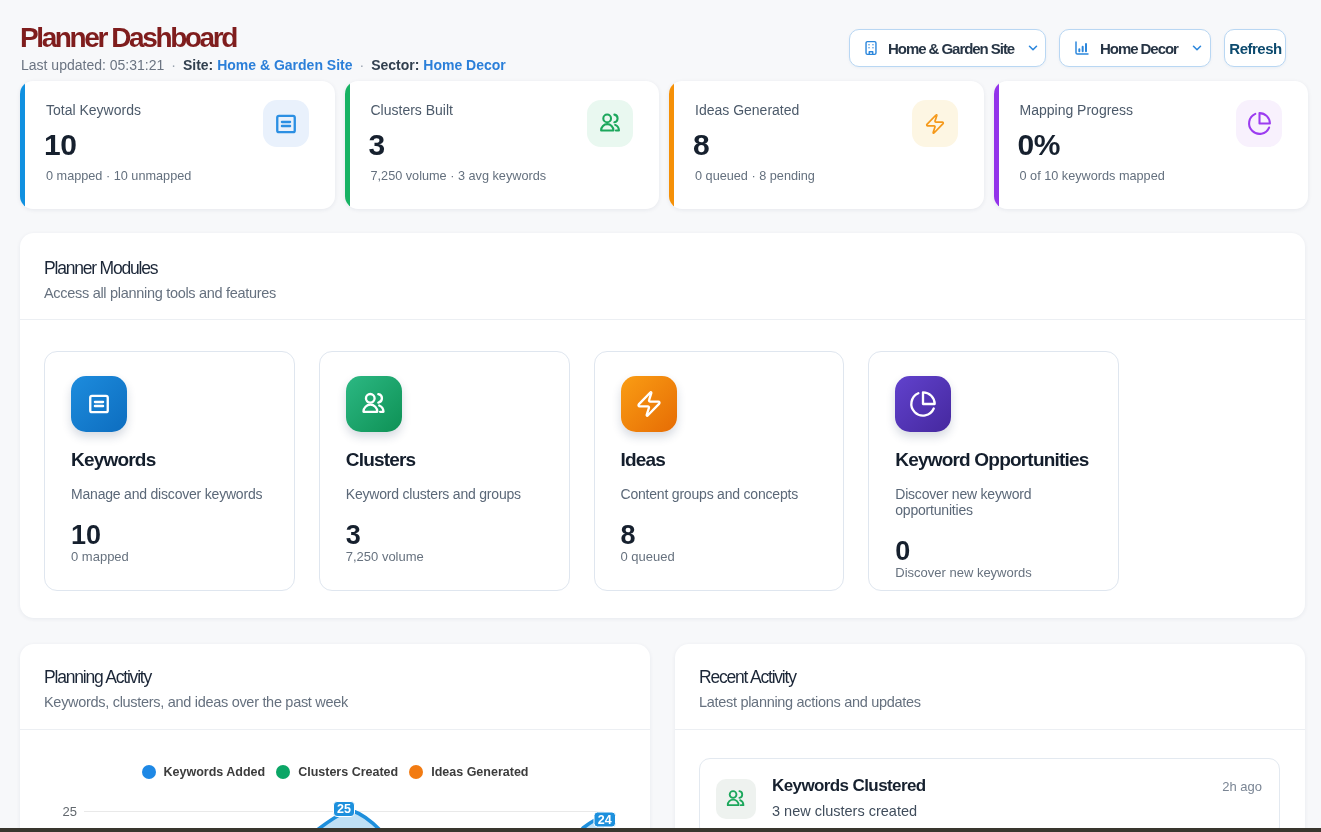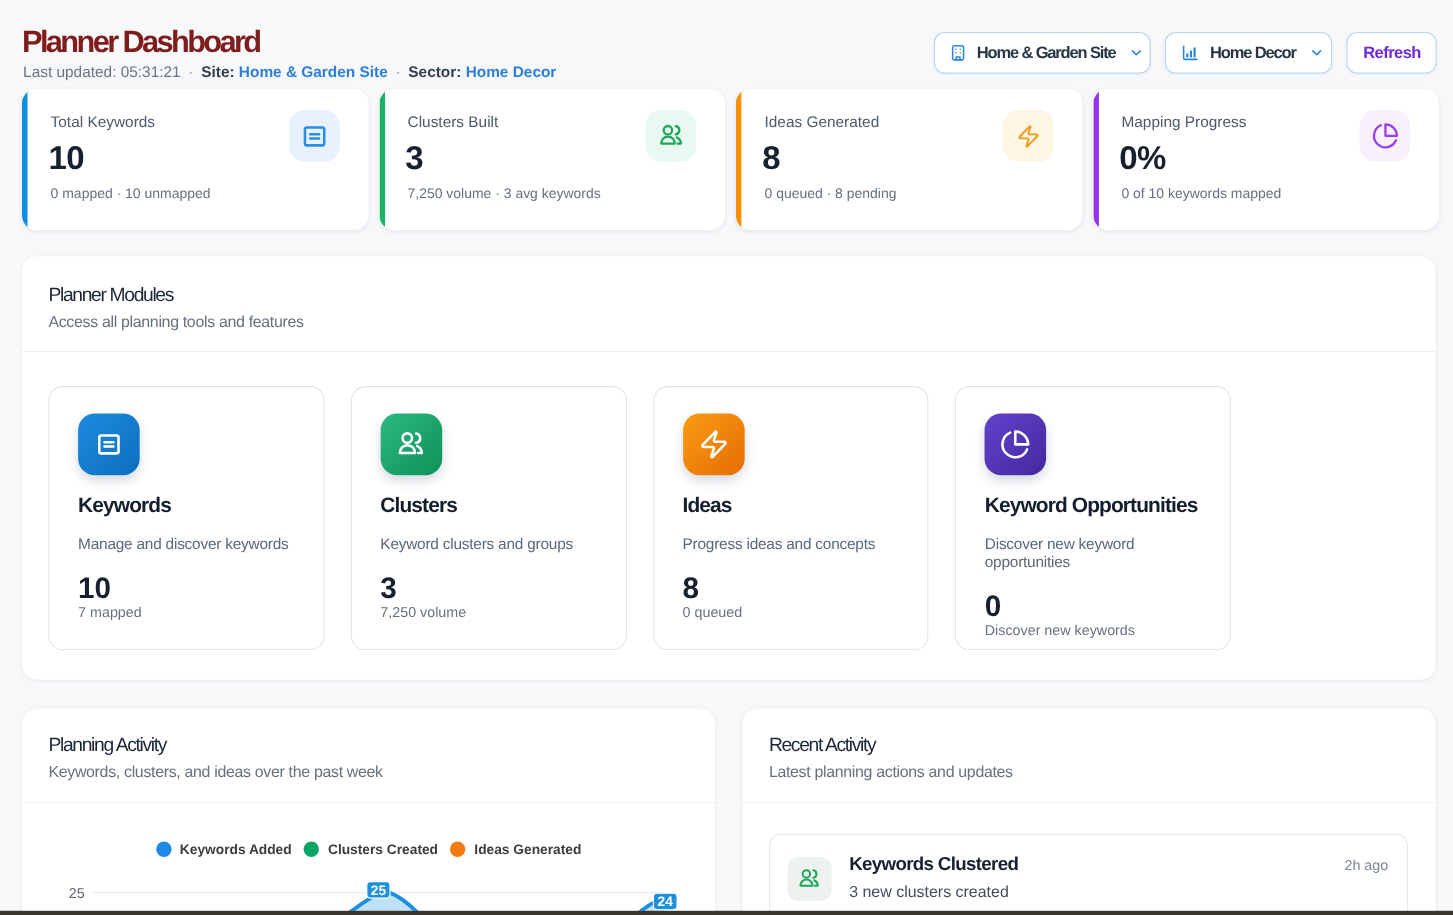--- a/index.html
+++ b/index.html
@@ -28,21 +28,21 @@
 .btn {
   white-space:nowrap; height:38px; background:#fff; border:1px solid #b9d7f3; border-radius:10px;
   display:flex; align-items:center; padding:0 13px 0 14px; gap:10px;
   font-size:15px; font-weight:bold; color:#273545; letter-spacing:-1.05px;
   box-shadow:0 1px 3px rgba(30,80,150,.06);
 }
 .btn1 { width:197px; }
 .btn2 { width:152px; }
 .btn svg { flex:none; }
 .btn .chev { margin-left:2px; }
-.btn.refresh { color:#6d28d9; width:82px; justify-content:center; letter-spacing:-0.5px; }
+.btn.refresh { color:#0c4a6e; width:62px; justify-content:center; letter-spacing:-0.5px; }
 
 
 .stats { position:absolute; left:20px; top:81px; width:1288px; display:grid; grid-template-columns:repeat(4,1fr); gap:10px; }
 .stat {
   background:#fff; border-radius:13px; height:128px; position:relative;
   box-shadow:0 1px 4px rgba(20,40,80,.08);
   padding:21px 24px 0 26px; overflow:hidden;
 }
 .stat::before { content:""; position:absolute; left:0; top:0; bottom:0; width:5px; }
 .stat.s1::before { background:#1090e0; }
@@ -204,21 +204,21 @@
     <div class="mod m1">
       <div class="sq">
           <svg width="28" height="28" viewBox="0 0 24 24" fill="none" stroke="#fff" stroke-width="2" stroke-linecap="round" stroke-linejoin="round">
             <rect x="4.5" y="5" width="15" height="14" rx="1.5"></rect>
             <path d="M8.5 10.3h7M8.5 13.7h7"></path>
           </svg>
         </div>
       <div class="mt">Keywords</div>
       <div class="md">Manage and discover keywords</div>
       <div class="mn">10</div>
-      <div class="ml">7 mapped</div>
+      <div class="ml">0 mapped</div>
     </div>
     <div class="mod m2">
       <div class="sq">
           <svg width="28" height="28" viewBox="0 0 24 24" fill="none" stroke="#fff" stroke-width="2" stroke-linecap="round" stroke-linejoin="round">
             <circle cx="8.8" cy="7.1" r="3.7"></circle>
             <path d="M3 18.7v-.2a5.9 5.9 0 0 1 11.8 0v.2z"></path>
             <path d="M15.7 3.5a3.7 3.7 0 0 1 0 7.3"></path>
             <path d="M16.5 13.3a5.9 5.9 0 0 1 3.6 5.2v.2h-2.9"></path>
           </svg>
         </div>
@@ -227,21 +227,21 @@
       <div class="mn">3</div>
       <div class="ml">7,250 volume</div>
     </div>
     <div class="mod m3">
       <div class="sq">
           <svg width="28" height="28" viewBox="0 0 24 24" fill="none" stroke="#fff" stroke-width="2" stroke-linecap="round" stroke-linejoin="round">
             <path d="M4 14a1 1 0 0 1-.78-1.63l9.9-10.2a.5.5 0 0 1 .86.46l-1.92 6.02A1 1 0 0 0 13 10h7a1 1 0 0 1 .78 1.63l-9.9 10.2a.5.5 0 0 1-.86-.46l1.92-6.02A1 1 0 0 0 11 14z"></path>
           </svg>
         </div>
       <div class="mt">Ideas</div>
-      <div class="md">Progress ideas and concepts</div>
+      <div class="md">Content groups and concepts</div>
       <div class="mn">8</div>
       <div class="ml">0 queued</div>
     </div>
     <div class="mod m4">
       <div class="sq">
           <svg width="28" height="28" viewBox="0 0 24 24" fill="none" stroke="#fff" stroke-width="2" stroke-linecap="round" stroke-linejoin="round">
             <path d="M21.2 15.9A10 10 0 1 1 8 2.8"></path>
             <path d="M22 12A10 10 0 0 0 12 2v10z"></path>
           </svg>
         </div>

